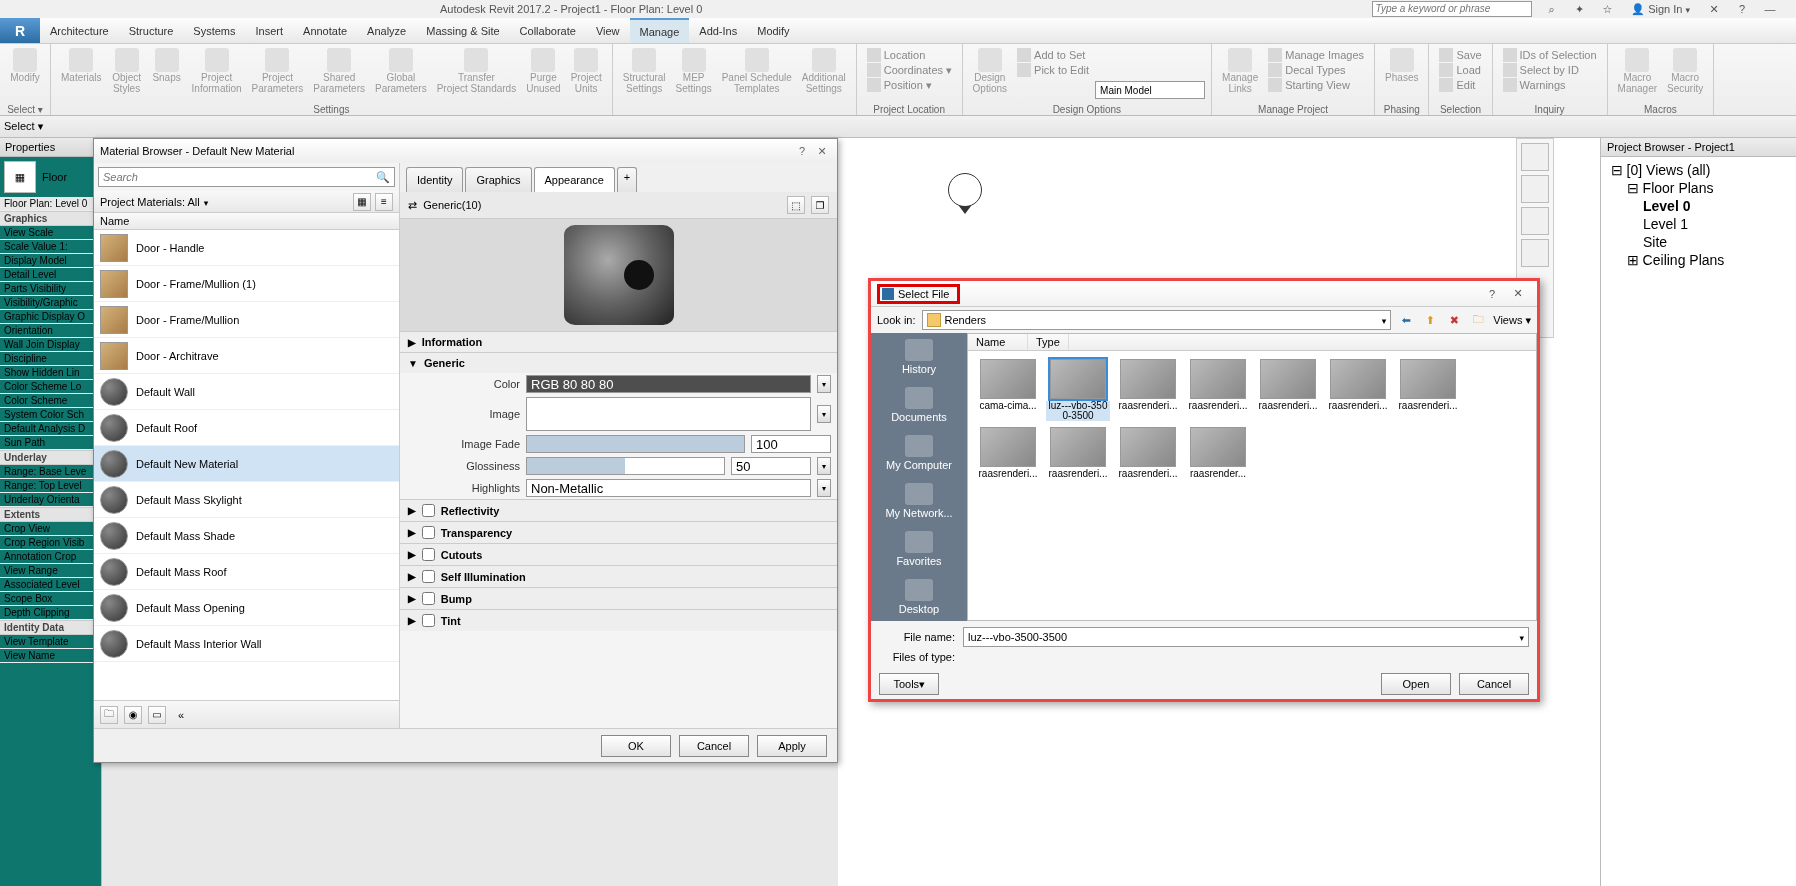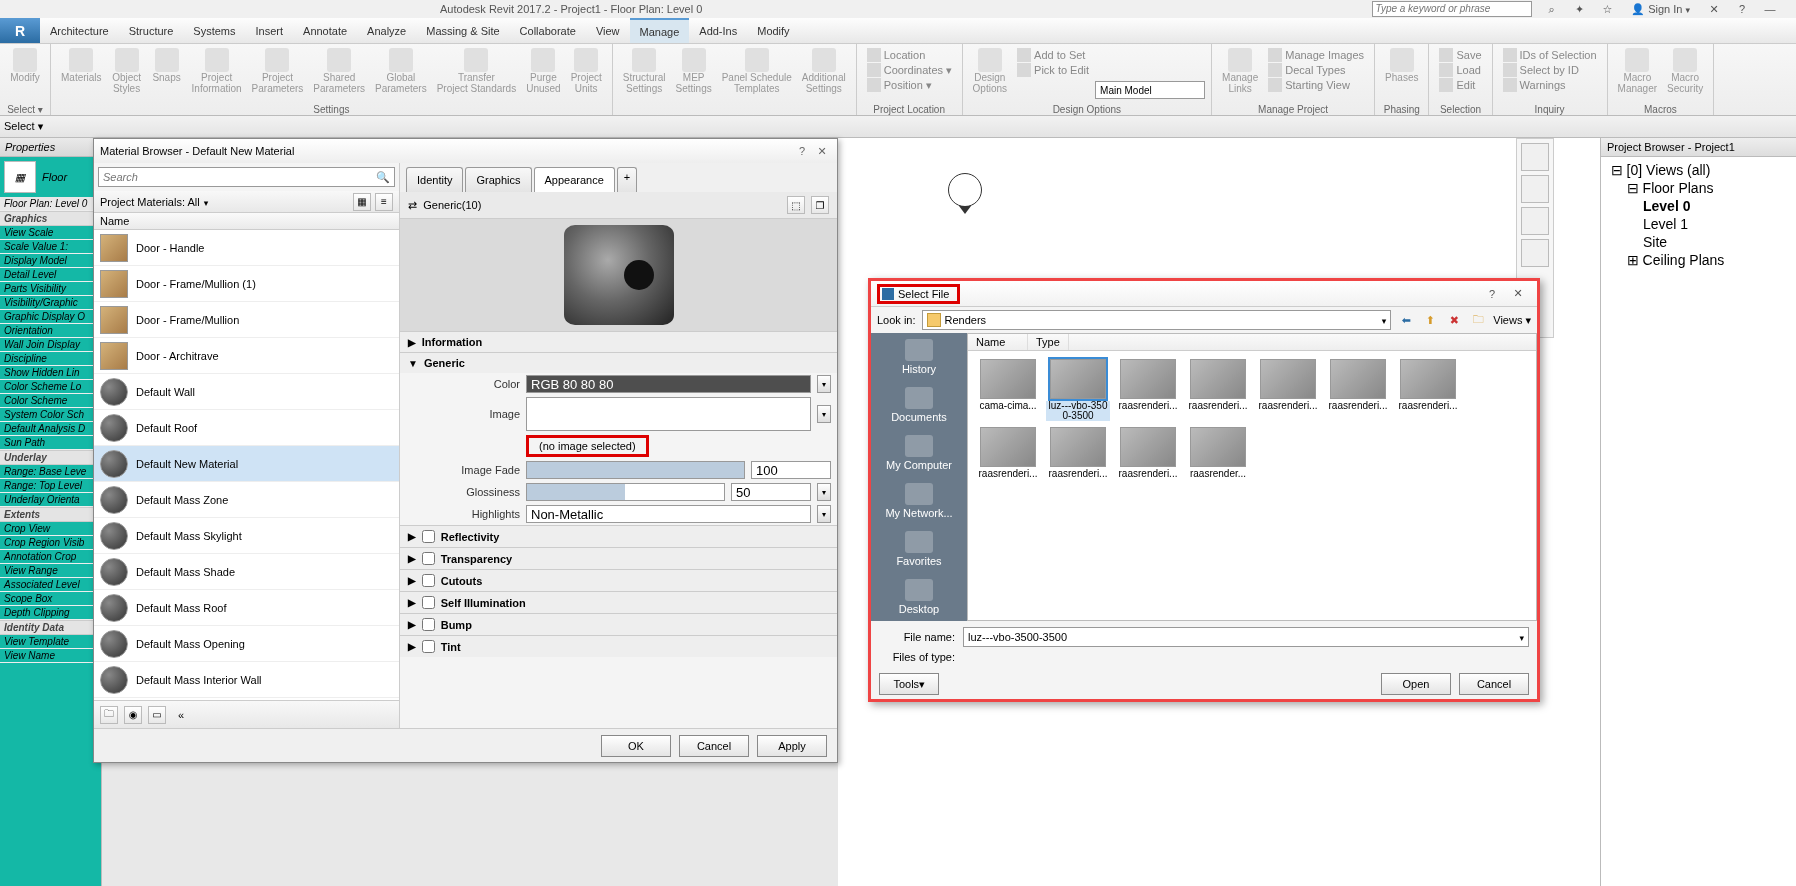--- a/index.html
+++ b/index.html
@@ -31,21 +31,21 @@
 .ribbon-label { position: absolute; bottom: 0; left: 0; right: 0; text-align: center; font-size: 10px; color: #666; }
 .ribbon-small { display: flex; flex-direction: column; gap: 1px; padding: 2px 4px; }
 .ribbon-small-item { display: flex; align-items: center; gap: 3px; font-size: 10px; color: #888; white-space: nowrap; }
 .ribbon-small-item .sico { width: 14px; height: 14px; background: #d8d8d8; }
 
 
 .selectbar { height: 22px; background: linear-gradient(#f2f2f2,#e4e4e4); border-bottom: 1px solid #bbb; display: flex; align-items: center; padding: 0 4px; gap: 6px; font-size: 11px; }
 
 
 .main { position: absolute; top: 138px; left: 0; right: 0; bottom: 0; display: flex; }
-.props-panel { width: 102px; background: #14b8a6; border-right: 1px solid #bbb; overflow: hidden; font-style: italic; }
+.props-panel { width: 102px; background: #0f766e; border-right: 1px solid #bbb; overflow: hidden; }
 .props-header { background: linear-gradient(#eaeaea,#d8d8d8); padding: 3px 5px; font-size: 11px; border-bottom: 1px solid #bbb; }
 .props-section-head { background: #e4e4e4; font-size: 10px; padding: 1px 4px; border-top: 1px solid #ccc; border-bottom: 1px solid #ccc; font-weight: bold; color: #444; }
 .props-row { font-size: 10px; padding: 1px 4px; border-bottom: 1px solid #eee; white-space: nowrap; overflow: hidden; }
 .props-floor { display:flex; align-items:center; gap:6px; padding:4px; }
 .props-floor .thumb { width:32px;height:32px; border:1px solid #bbb; background:#fff; display:flex;align-items:center;justify-content:center; }
 
 
 .matbrowser { position: absolute; left: 93px; top: 0; width: 745px; height: 625px; background: #f4f4f4; border: 1px solid #888; box-shadow: 2px 2px 6px rgba(0,0,0,.3); display:flex; flex-direction:column; }
 .matbrowser .mb-title { height: 24px; display:flex; align-items:center; padding: 0 6px; background: linear-gradient(#fff,#eee); font-size:11px; }
 .matbrowser .mb-title .spacer { flex:1; }
@@ -515,24 +515,20 @@
               <div class="mb-item">
                 <div class="swatch ball"></div>
                 <span>Default Roof</span>
               </div>
               <div class="mb-item selected">
                 <div class="swatch ball"></div>
                 <span>Default New Material</span>
               </div>
               <div class="mb-item">
                 <div class="swatch ball"></div>
-                <span>Default Mass Zone</span>
-              </div>
-              <div class="mb-item">
-                <div class="swatch ball"></div>
                 <span>Default Mass Skylight</span>
               </div>
               <div class="mb-item">
                 <div class="swatch ball"></div>
                 <span>Default Mass Shade</span>
               </div>
               <div class="mb-item">
                 <div class="swatch ball"></div>
                 <span>Default Mass Roof</span>
               </div>
@@ -586,24 +582,20 @@
             <label>Color</label>
             <div class="val dark">RGB 80 80 80</div>
             <div class="dd">▾</div>
           </div>
           <div class="mb-prop">
             <label>Image</label>
             <div class="val" style="height:34px"></div>
             <div class="dd">▾</div>
           </div>
           <div class="mb-prop">
-            <label></label>
-            <div class="redbox" style="padding:2px 10px;font-size:11px;"><span>(no image selected)</span></div>
-          </div>
-          <div class="mb-prop">
             <label>Image Fade</label>
             <div class="val" style="background:linear-gradient(to right,#bcd 0%,#bcd 100%);"></div>
             <div class="val" style="flex:0 0 80px">100</div>
           </div>
           <div class="mb-prop">
             <label>Glossiness</label>
             <div class="val" style="background:linear-gradient(to right,#bcd 0%,#bcd 50%,#fff 50%);"></div>
             <div class="val" style="flex:0 0 80px">50</div>
             <div class="dd">▾</div>
           </div>

